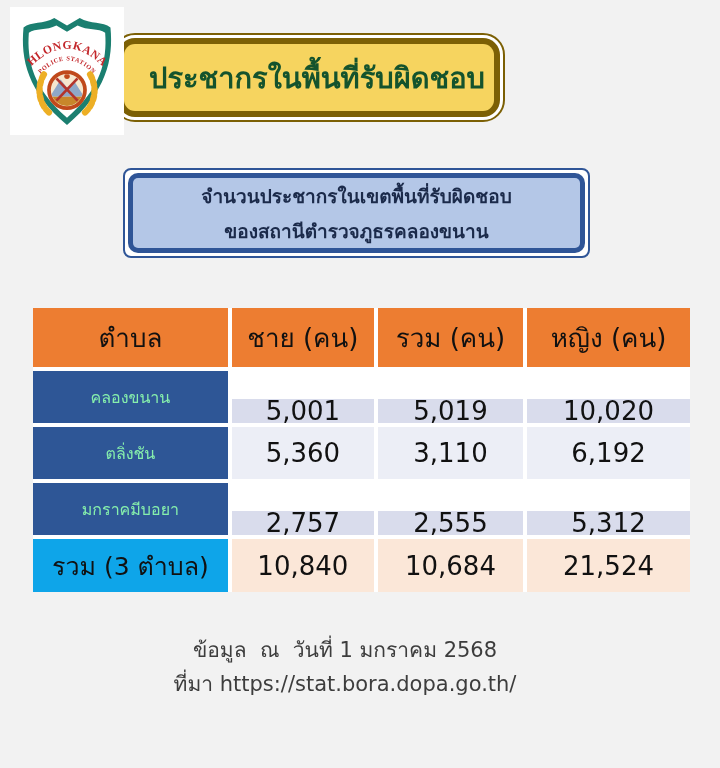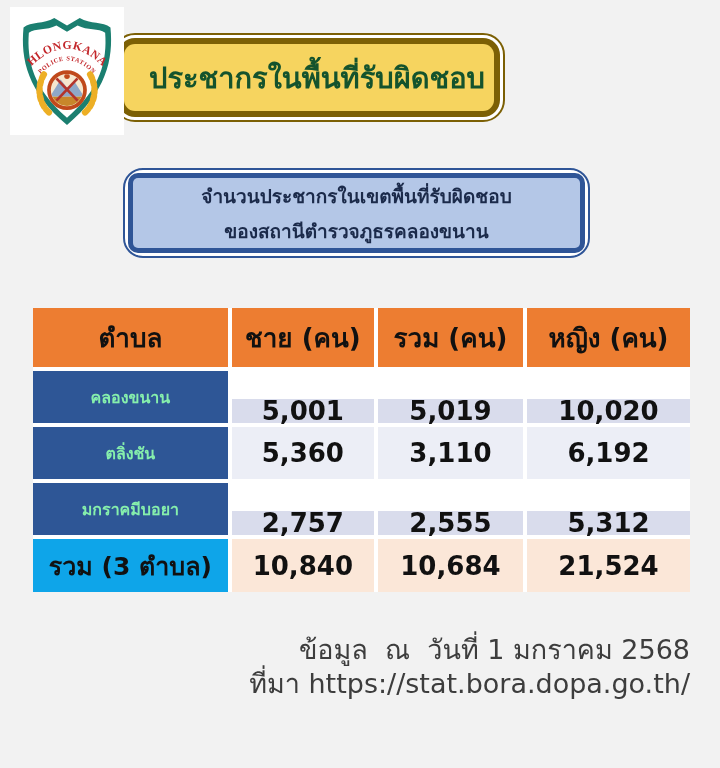--- a/index.html
+++ b/index.html
@@ -31,52 +31,52 @@
     display: flex; align-items: center; justify-content: center;
   }
   .banner-title {
     font-size: 29px; font-weight: bold; color: #14532d;
     padding-left: 16px; white-space: nowrap; letter-spacing: 0px;
   }
 
   
   .subbox {
     position: absolute; left: 123px; top: 168px; width: 467px; height: 90px;
-    border: 2px solid #2F5597; border-radius: 20px; background: #FFFFFF; padding: 3px;
+    border: 2px solid #2F5597; border-radius: 8px; background: #FFFFFF; padding: 3px;
   }
   .subbox-mid { width: 100%; height: 100%; background: #2F5597; border-radius: 10px; padding: 5px; }
   .subbox-inner {
     width: 100%; height: 100%; background: #B4C7E7; border-radius: 5px;
     display: flex; flex-direction: column; align-items: center; justify-content: center; gap: 5px;
   }
   .subbox-line { font-size: 19px; font-weight: bold; color: #1B2A4A; white-space: nowrap; }
 
   
   .ptable {
     position: absolute; left: 33px; top: 308px; width: 657px;
     display: grid;
     grid-template-columns: 196fr 143fr 146fr 164fr;
     grid-template-rows: 59px 52px 52px 52px 53px;
     gap: 4px; background: #FFFFFF;
   }
   .cell {
     display: flex; align-items: center; justify-content: center;
-    font-weight: bold; color: #111111; white-space: nowrap;
+    font-weight: normal; color: #111111; white-space: nowrap;
   }
   .cell.h   { background: #ED7D31; font-size: 26px; }
   .cell.lbl { background: #2E5696; color: #86efac; font-size: 16px; }
   .cell.d1  { background: #D9DCEC; font-size: 26px; margin-top: 28px; }
   .cell.d2  { background: #ECEEF6; font-size: 26px; }
   .cell.tl  { background: #0ea5e9; font-size: 25px; }
   .cell.dt  { background: #FBE7D8; font-size: 26px; }
 
   
   .footer {
     position: absolute; left: 0; top: 633px; width: 690px;
-    text-align: right; color: #3D3D3D; font-size: 27px; line-height: 34px;
+    text-align: center; color: #3D3D3D; font-size: 21px; line-height: 34px;
   }
   .footer-line { white-space: pre; }
 </style>
 </head>
 <body>
 
 <div class="stage">
 
   <div class="banner">
     <div class="banner-mid">

